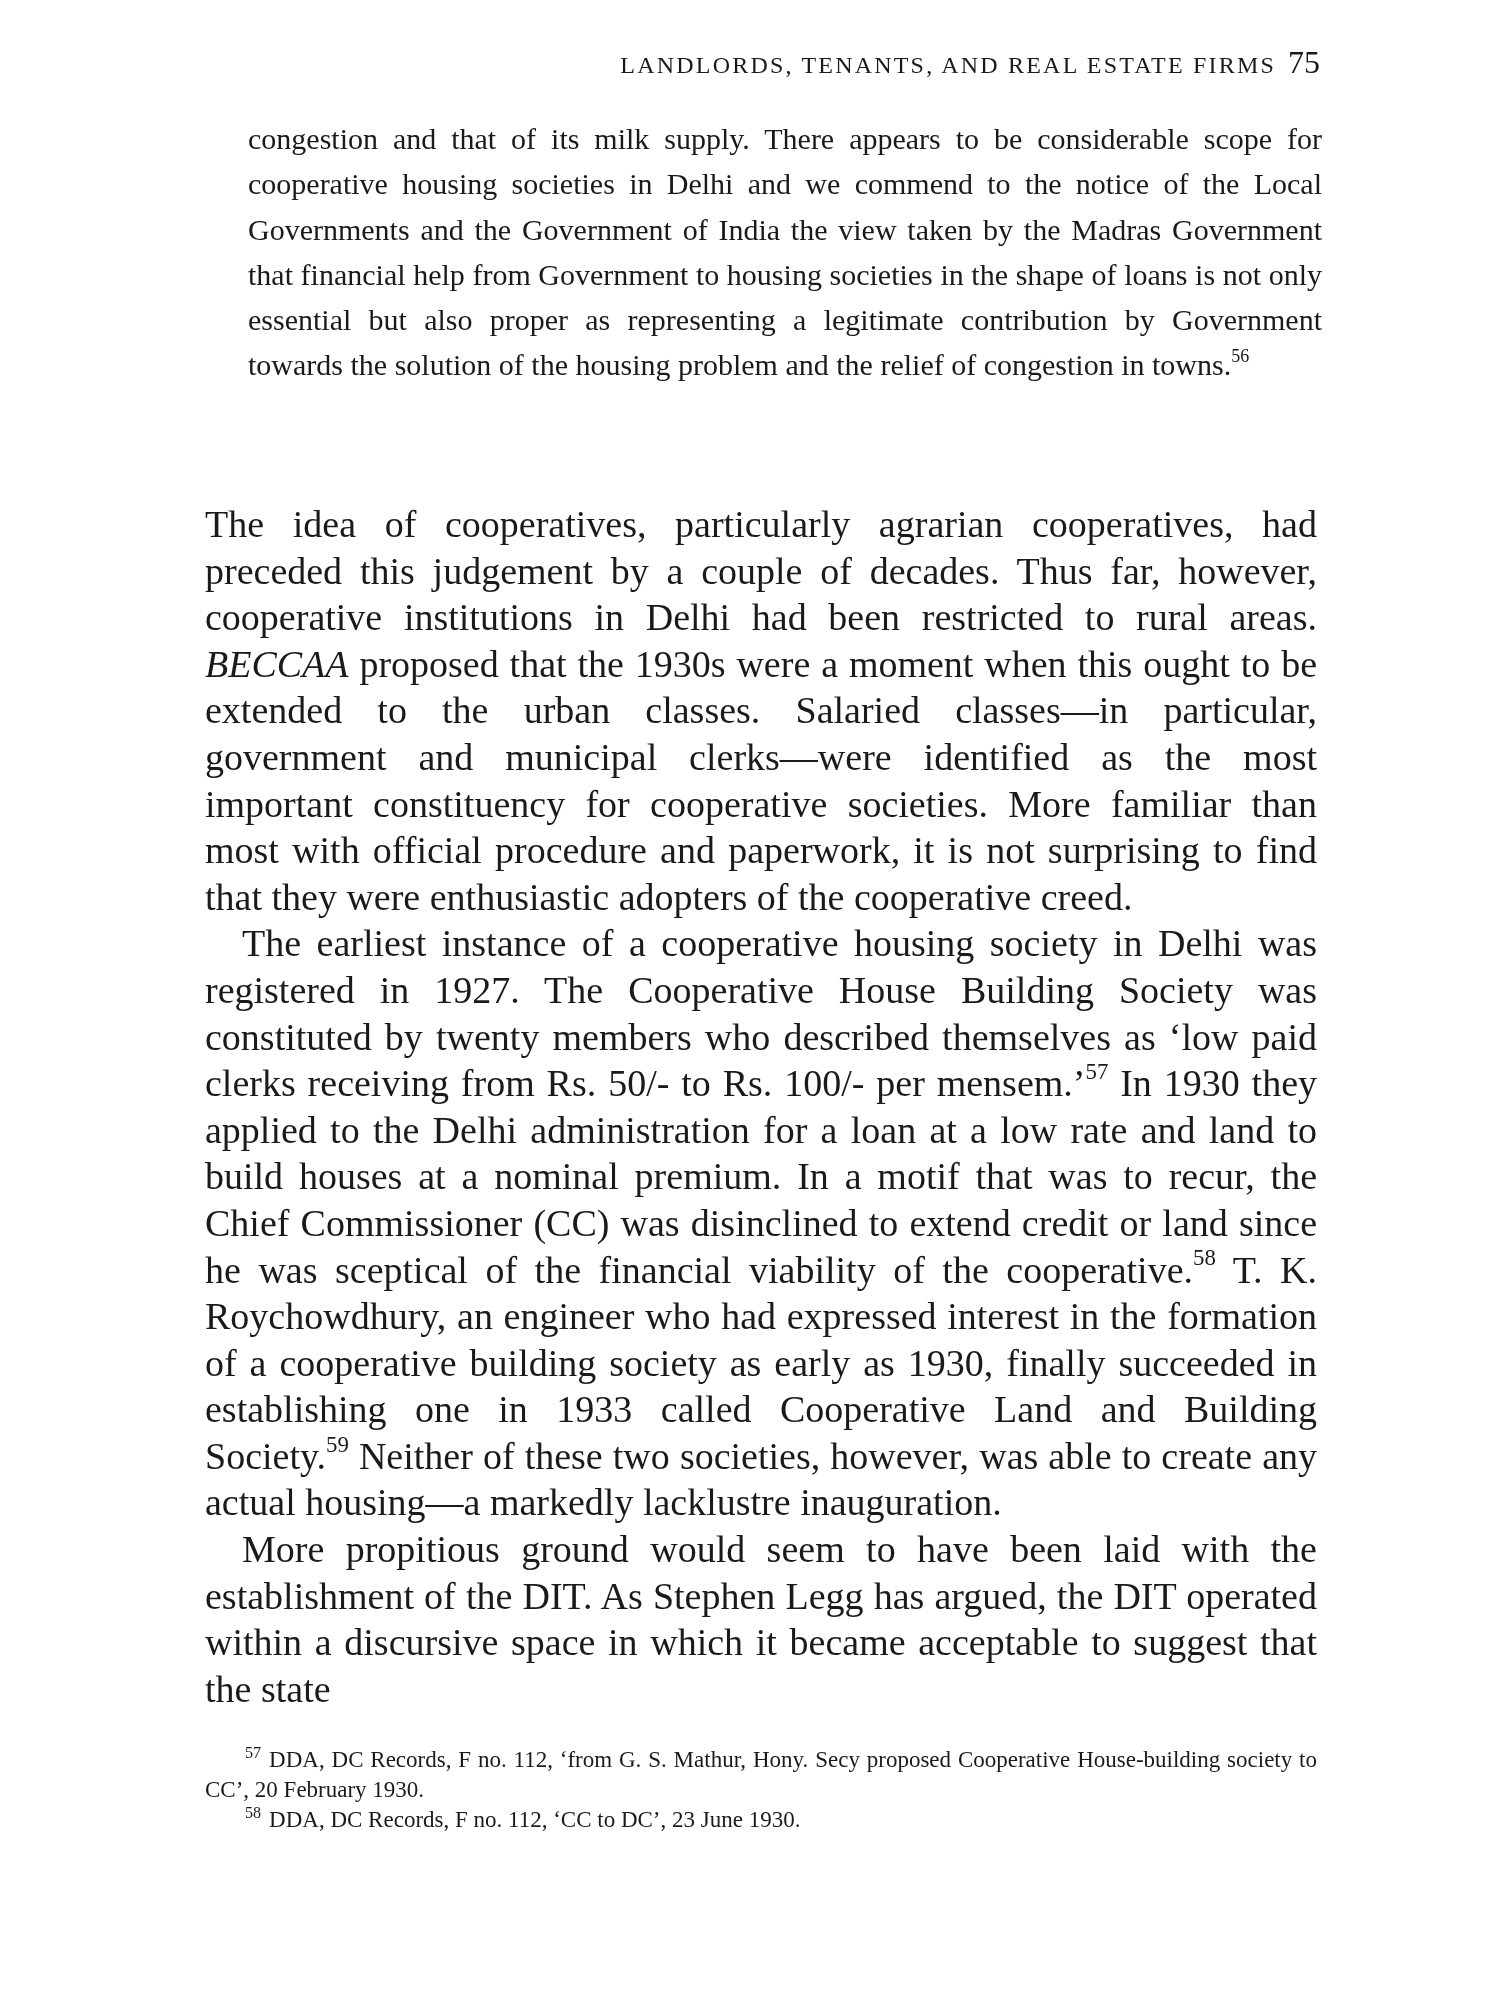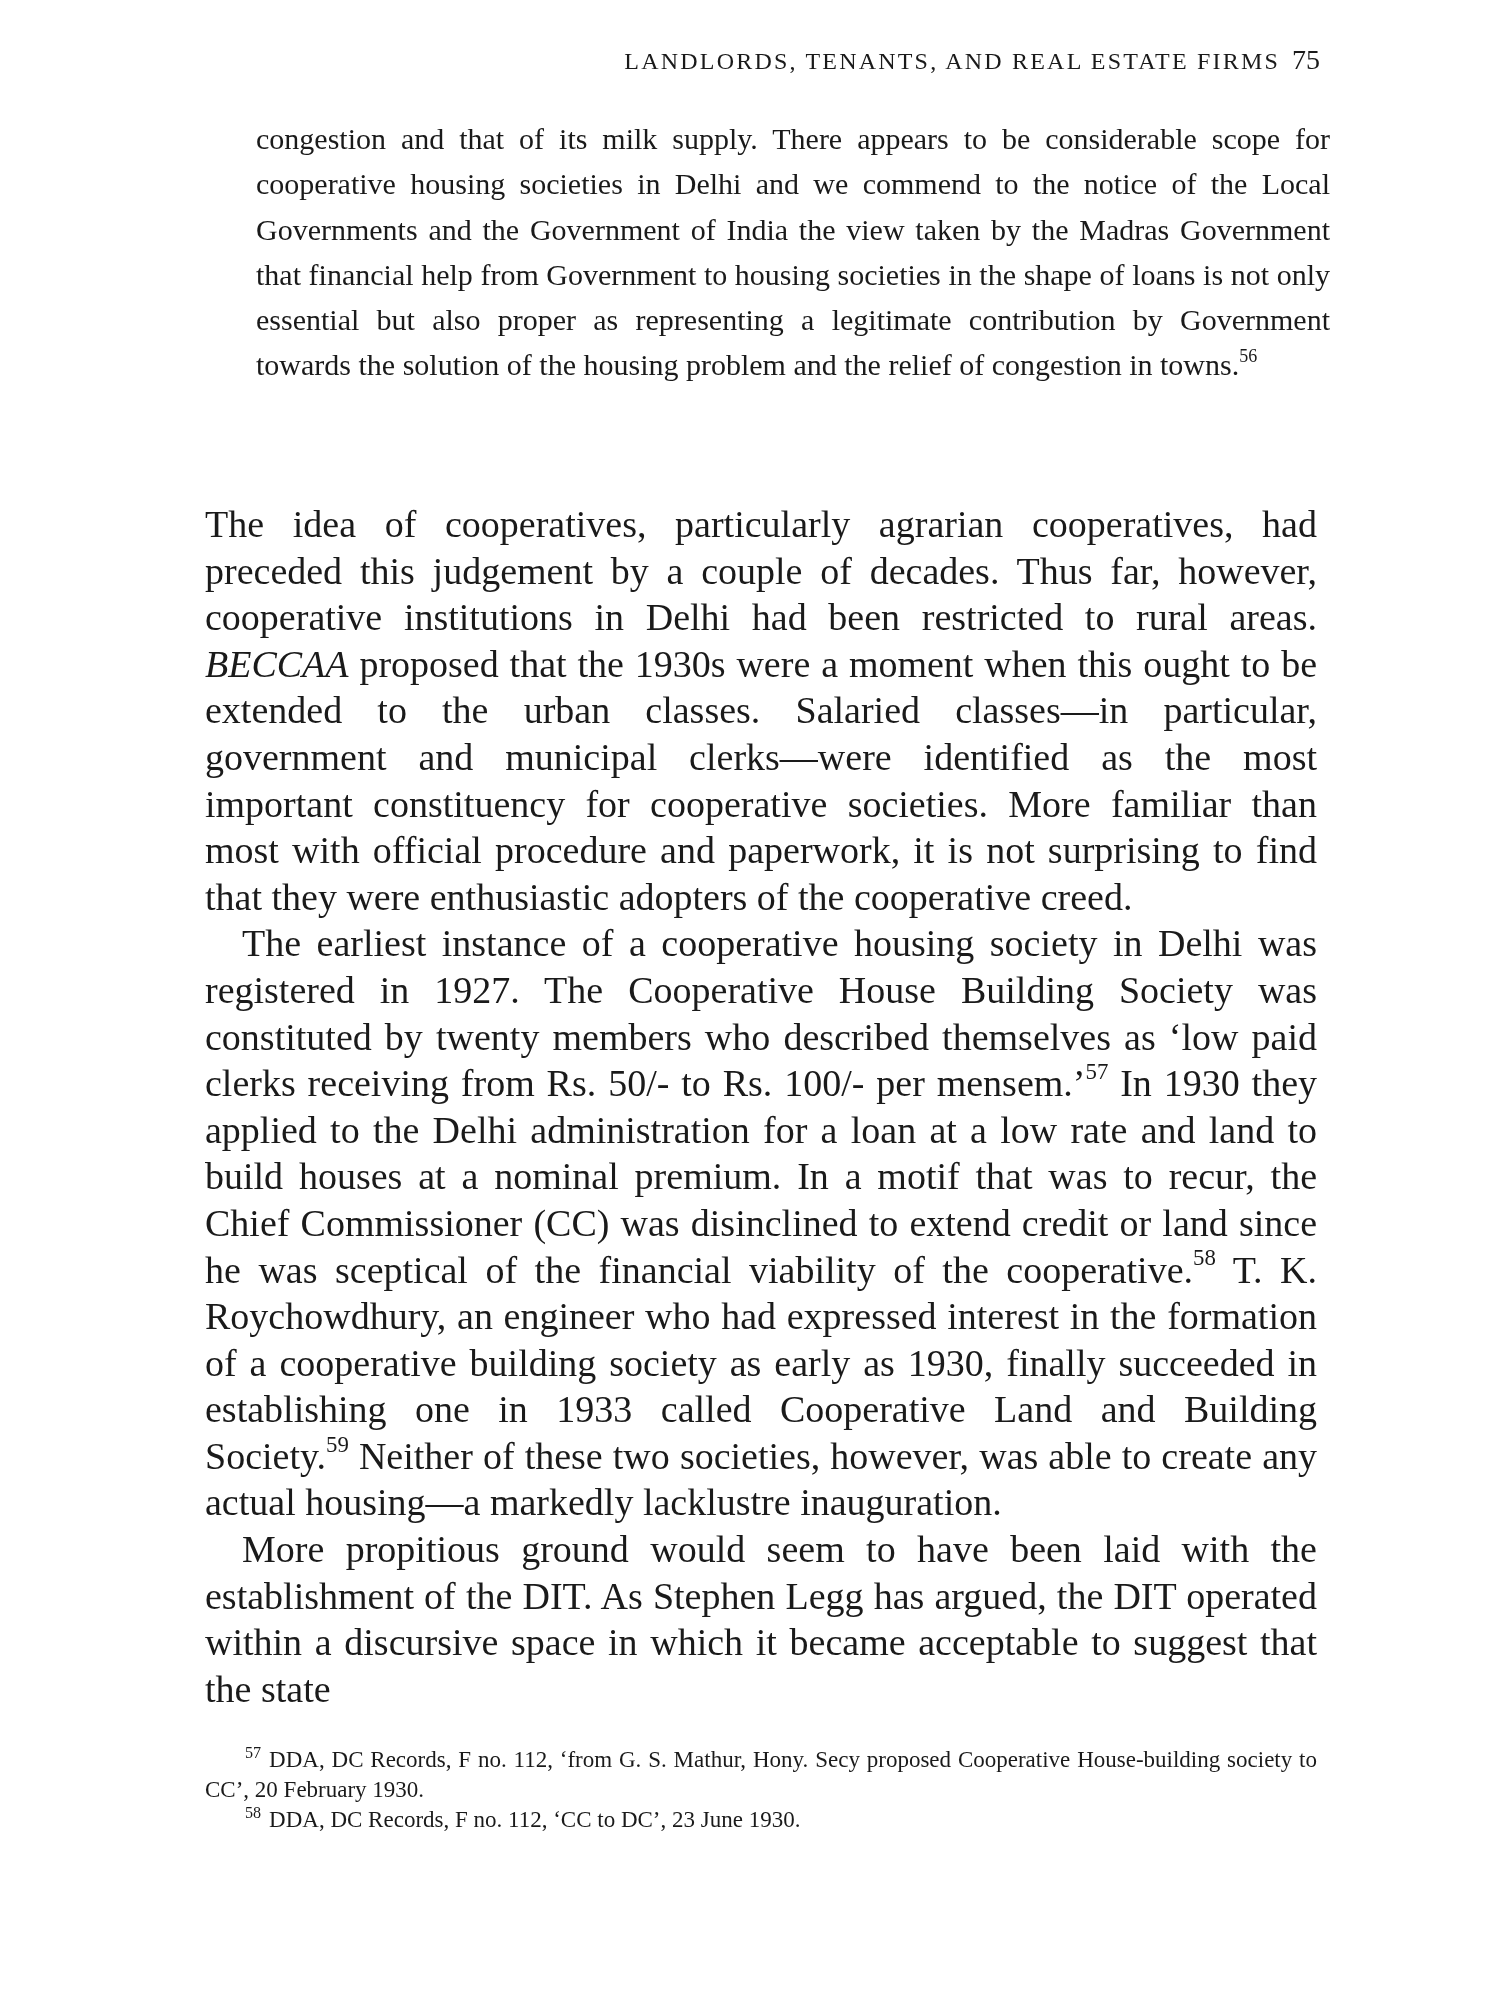--- a/index.html
+++ b/index.html
@@ -1,20 +1,20 @@
 <!DOCTYPE html>
 <html><head>
   <meta charset="utf-8">
   <style>
     html, body { margin: 0; padding: 0; background: #ffffff; }
     body { width: 1500px; height: 2000px; position: relative; overflow: hidden; color: #1a1a1a; font-family: "Liberation Serif", "DejaVu Serif", serif; }
     .running-head { position: absolute; top: 44px; left: 200px; width: 1120px; display: flex; justify-content: flex-end; align-items: baseline; gap: 12px; }
     .running-title { font-size: 24px; letter-spacing: 2.2px; text-transform: uppercase; }
-    .page-num { font-size: 28px; }
-    .block-quote { position: absolute; top: 116px; left: 256px; width: 1074px; font-size: 30px; line-height: 45.3px; text-align: justify; text-align-last: left; }
+    .page-num { font-size: 32px; }
+    .block-quote { position: absolute; top: 116px; left: 248px; width: 1074px; font-size: 30px; line-height: 45.3px; text-align: justify; text-align-last: left; }
     .block-quote p { margin: 0; }
     .body-text { position: absolute; top: 501px; left: 205px; width: 1112px; font-size: 38px; line-height: 46.6px; text-align: justify; }
     .body-text p { margin: 0; }
     .body-text p.indent { text-indent: 37px; }
     sup { font-size: 0.6em; line-height: 0; position: relative; top: -0.15em; vertical-align: super; }
     .footnotes { position: absolute; top: 1745px; left: 205px; width: 1112px; font-size: 23px; line-height: 30px; text-align: justify; }
     .footnotes p { margin: 0; text-indent: 40px; }
     .footnotes .fn-num { font-size: 0.7em; vertical-align: super; line-height: 0; margin-right: 8px; }
     em { font-style: italic; }
   </style>

